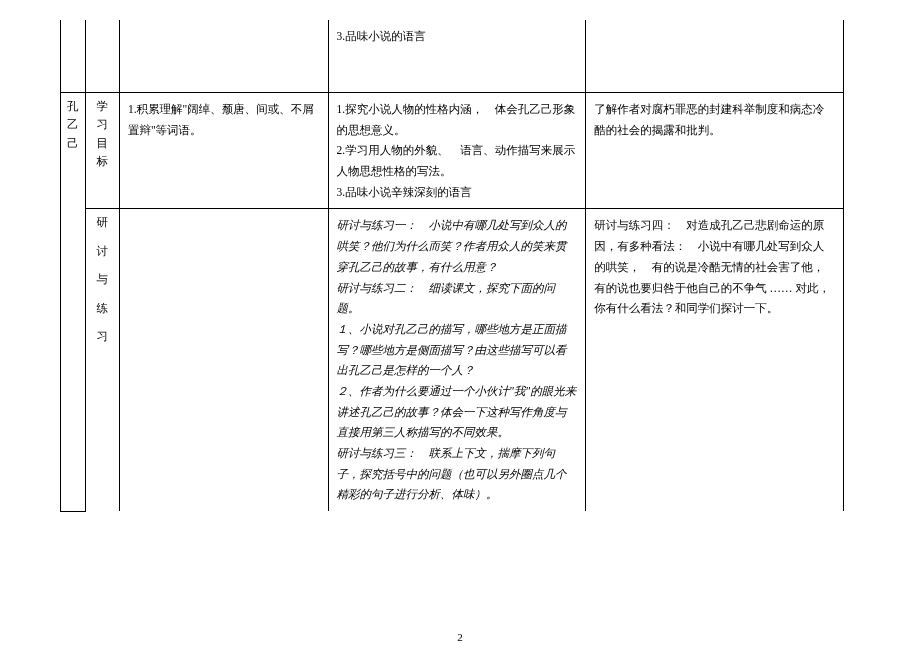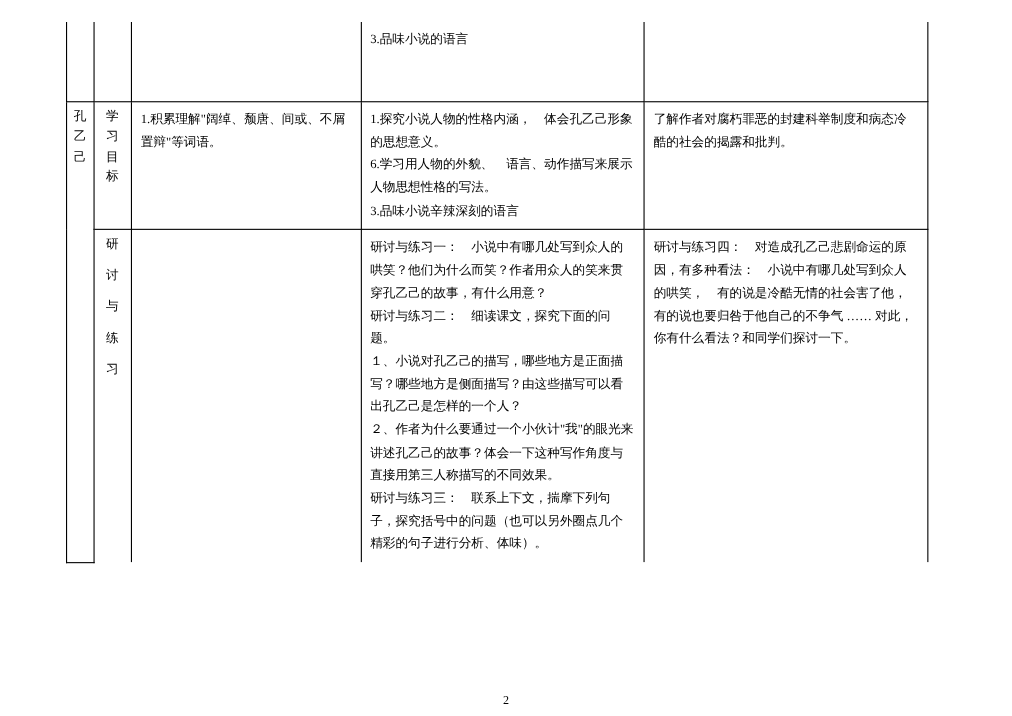--- a/index.html
+++ b/index.html
@@ -79,35 +79,35 @@
         <span>己</span>
       </td>
       <td class="vertical-text">
         <span>学</span>
             <span>习</span>
             <span>目</span>
             <span>标</span>
       </td>
       <td>1.积累理解"阔绰、颓唐、间或、不屑置辩"等词语。</td>
       <td style="white-space:pre-line;">1.探究小说人物的性格内涵，　体会孔乙己形象的思想意义。
-6.学习用人物的外貌、　语言、动作描写来展示人物思想性格的写法。
+2.学习用人物的外貌、　语言、动作描写来展示人物思想性格的写法。
 3.品味小说辛辣深刻的语言</td>
       <td>了解作者对腐朽罪恶的封建科举制度和病态冷酷的社会的揭露和批判。</td>
     </tr>
 
     <tr>
       <td class="vertical-text spaced" style="border-bottom:none;">
         <span>研</span>
             <span>讨</span>
             <span>与</span>
             <span>练</span>
             <span>习</span>
       </td>
       <td style="border-bottom:none;"></td>
-      <td style="border-bottom:none; white-space:pre-line;">研讨与练习一：　小说中有哪几处写到众人的哄笑？他们为什么而笑？作者用众人的笑来贯穿孔乙己的故事，有什么用意？
+      <td style="border-bottom:none; white-space:pre-line;font-style:italic;">研讨与练习一：　小说中有哪几处写到众人的哄笑？他们为什么而笑？作者用众人的笑来贯穿孔乙己的故事，有什么用意？
 研讨与练习二：　细读课文，探究下面的问题。
 １、小说对孔乙己的描写，哪些地方是正面描写？哪些地方是侧面描写？由这些描写可以看出孔乙己是怎样的一个人？
 ２、作者为什么要通过一个小伙计"我"的眼光来讲述孔乙己的故事？体会一下这种写作角度与直接用第三人称描写的不同效果。
 研讨与练习三：　联系上下文，揣摩下列句子，探究括号中的问题（也可以另外圈点几个精彩的句子进行分析、体味）。</td>
       <td style="border-bottom:none;">研讨与练习四：　对造成孔乙己悲剧命运的原因，有多种看法：　小说中有哪几处写到众人的哄笑，　有的说是冷酷无情的社会害了他，有的说也要归咎于他自己的不争气 …… 对此，你有什么看法？和同学们探讨一下。</td>
     </tr>
   </tbody>
     </table>
 
   <div class="page-num">2</div>

